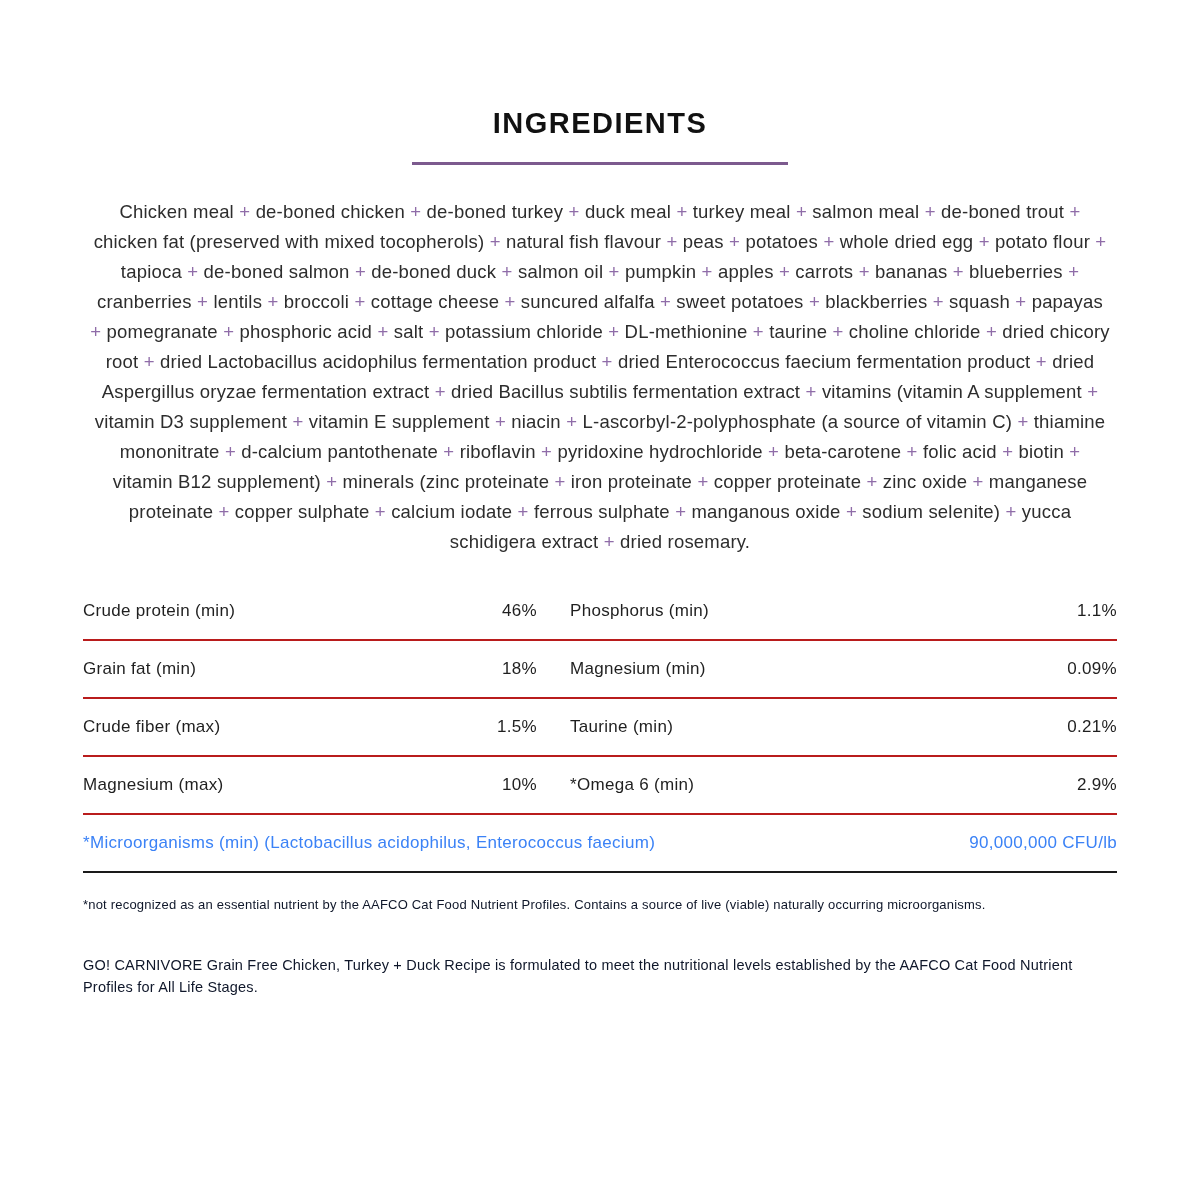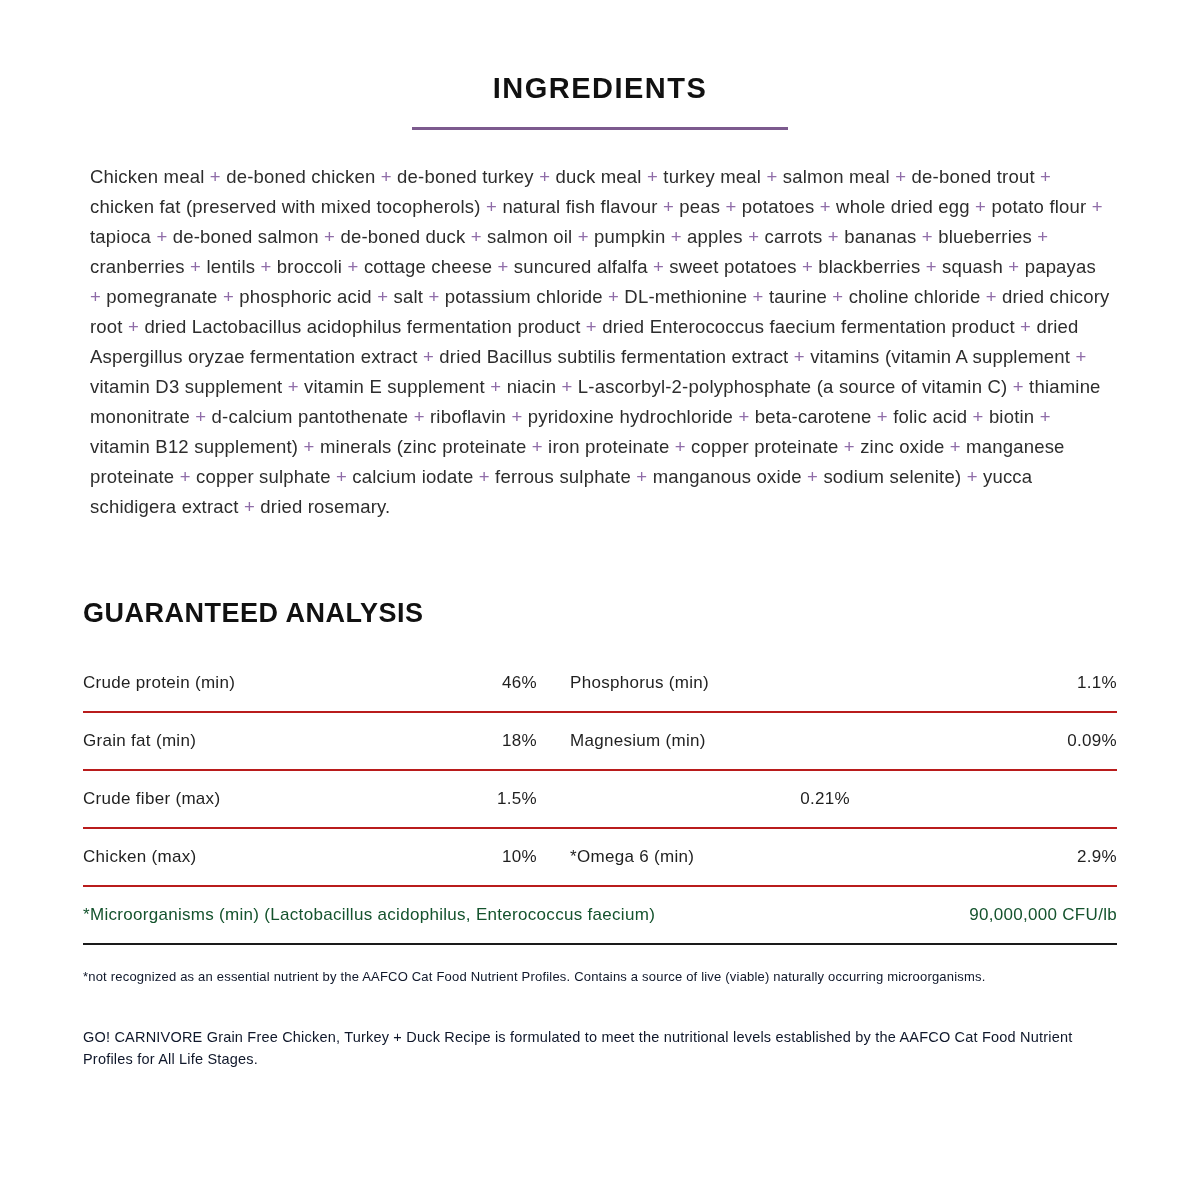--- a/index.html
+++ b/index.html
@@ -15,37 +15,37 @@
     height: 1200px;
     background: #ffffff;
     overflow: hidden;
   }
   .content {
     padding: 0 83px;
   }
   
   .ing-title {
     margin: 0;
-    padding-top: 72px;
+    padding-top: 107px;
     text-align: center;
     font-size: 29px;
     font-weight: 800;
     letter-spacing: 1.5px;
     color: #111111;
   }
   .title-divider {
     width: 376px;
     height: 3px;
     margin: 22px auto 0 auto;
     background: #7c5a8e;
   }
   .ing-text {
     margin: 32px auto 0 auto;
     width: 1020px;
-    text-align: left;
+    text-align: center;
     font-size: 18.5px;
     line-height: 30px;
     letter-spacing: 0.2px;
     color: #2d2d2d;
   }
   .plus {
     color: #8f6ca8;
     font-weight: 500;
   }
   
@@ -77,21 +77,21 @@
     text-align: right;
   }
   .micro-row {
     display: grid;
     grid-template-columns: 767px 267px;
     align-items: center;
     height: 56px;
     border-bottom: 2px solid #1a1a1a;
     font-size: 17px;
     letter-spacing: 0.3px;
-    color: #14532d;
+    color: #3b82f6;
   }
   .footnote {
     margin: 24px 0 0 0;
     font-size: 13px;
     letter-spacing: 0.2px;
     color: #0f172a;
   }
   .statement {
     margin: 42px 0 0 0;
     font-size: 14.5px;
@@ -105,42 +105,42 @@
 
 <div class="page">
 
   <section>
     <h1 class="ing-title">INGREDIENTS</h1>
     <div class="title-divider"></div>
     <p class="ing-text">Chicken meal<span class="plus"> + </span>de-boned chicken<span class="plus"> + </span>de-boned turkey<span class="plus"> + </span>duck meal<span class="plus"> + </span>turkey meal<span class="plus"> + </span>salmon meal<span class="plus"> + </span>de-boned trout<span class="plus"> + </span>chicken fat (preserved with mixed tocopherols)<span class="plus"> + </span>natural fish flavour<span class="plus"> + </span>peas<span class="plus"> + </span>potatoes<span class="plus"> + </span>whole dried egg<span class="plus"> + </span>potato flour<span class="plus"> + </span>tapioca<span class="plus"> + </span>de-boned salmon<span class="plus"> + </span>de-boned duck<span class="plus"> + </span>salmon oil<span class="plus"> + </span>pumpkin<span class="plus"> + </span>apples<span class="plus"> + </span>carrots<span class="plus"> + </span>bananas<span class="plus"> + </span>blueberries<span class="plus"> + </span>cranberries<span class="plus"> + </span>lentils<span class="plus"> + </span>broccoli<span class="plus"> + </span>cottage cheese<span class="plus"> + </span>suncured alfalfa<span class="plus"> + </span>sweet potatoes<span class="plus"> + </span>blackberries<span class="plus"> + </span>squash<span class="plus"> + </span>papayas<span class="plus"> + </span>pomegranate<span class="plus"> + </span>phosphoric acid<span class="plus"> + </span>salt<span class="plus"> + </span>potassium chloride<span class="plus"> + </span>DL-methionine<span class="plus"> + </span>taurine<span class="plus"> + </span>choline chloride<span class="plus"> + </span>dried chicory root<span class="plus"> + </span>dried Lactobacillus acidophilus fermentation product<span class="plus"> + </span>dried Enterococcus faecium fermentation product<span class="plus"> + </span>dried Aspergillus oryzae fermentation extract<span class="plus"> + </span>dried Bacillus subtilis fermentation extract<span class="plus"> + </span>vitamins (vitamin A supplement<span class="plus"> + </span>vitamin D3 supplement<span class="plus"> + </span>vitamin E supplement<span class="plus"> + </span>niacin<span class="plus"> + </span>L-ascorbyl-2-polyphosphate (a source of vitamin C)<span class="plus"> + </span>thiamine mononitrate<span class="plus"> + </span>d-calcium pantothenate<span class="plus"> + </span>riboflavin<span class="plus"> + </span>pyridoxine hydrochloride<span class="plus"> + </span>beta-carotene<span class="plus"> + </span>folic acid<span class="plus"> + </span>biotin<span class="plus"> + </span>vitamin B12 supplement)<span class="plus"> + </span>minerals (zinc proteinate<span class="plus"> + </span>iron proteinate<span class="plus"> + </span>copper proteinate<span class="plus"> + </span>zinc oxide<span class="plus"> + </span>manganese proteinate<span class="plus"> + </span>copper sulphate<span class="plus"> + </span>calcium iodate<span class="plus"> + </span>ferrous sulphate<span class="plus"> + </span>manganous oxide<span class="plus"> + </span>sodium selenite)<span class="plus"> + </span>yucca schidigera extract<span class="plus"> + </span>dried rosemary.</p>
   </section>
 
   <section class="content">
-    <h2 class="ga-title">GUARANTEED ANALYSIS</h2>
 
     <div class="table">
         <div class="row">
           <span class="lbl">Crude protein (min)</span>
           <span class="val">46%</span>
           <span class="lbl">Phosphorus (min)</span>
           <span class="val">1.1%</span>
         </div>
         <div class="row">
           <span class="lbl">Grain fat (min)</span>
           <span class="val">18%</span>
           <span class="lbl">Magnesium (min)</span>
           <span class="val">0.09%</span>
         </div>
         <div class="row">
           <span class="lbl">Crude fiber (max)</span>
           <span class="val">1.5%</span>
+          <span class="lbl">Taurine (min)</span>
           <span class="val">0.21%</span>
         </div>
         <div class="row">
-          <span class="lbl">Chicken (max)</span>
+          <span class="lbl">Magnesium (max)</span>
           <span class="val">10%</span>
           <span class="lbl">*Omega 6 (min)</span>
           <span class="val">2.9%</span>
         </div>
       </div>
 
     <div class="micro-row">
       <span class="lbl">*Microorganisms (min) (Lactobacillus acidophilus, Enterococcus faecium)</span>
       <span class="val">90,000,000 CFU/lb</span>
     </div>

